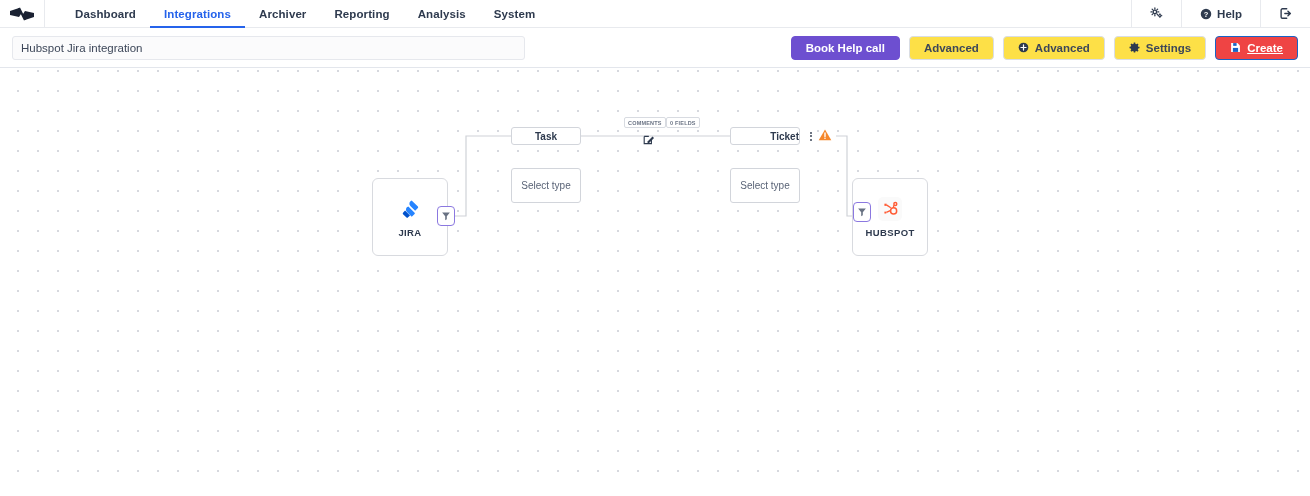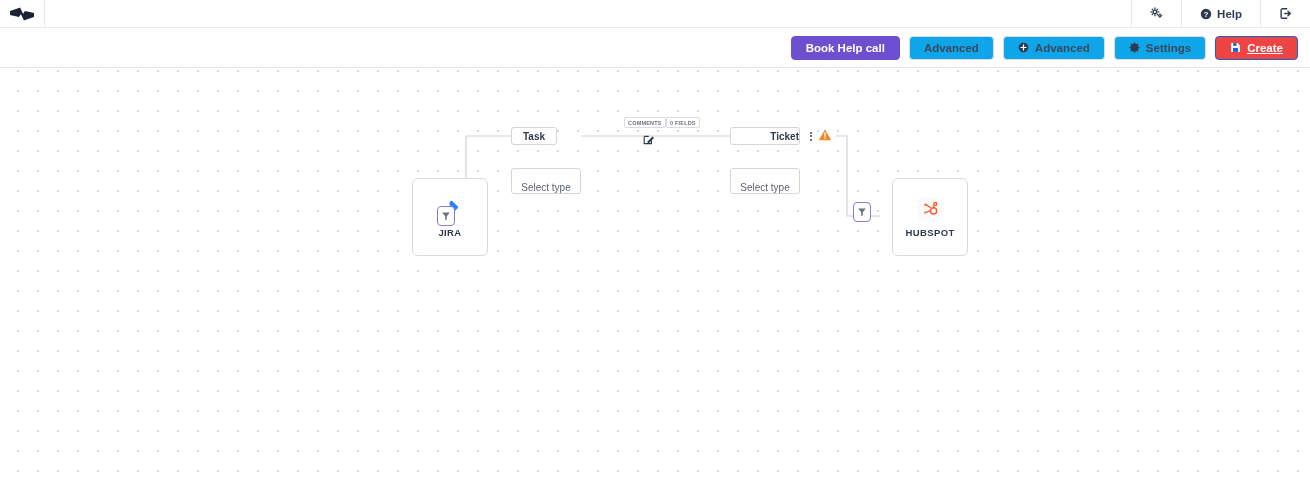--- a/index.html
+++ b/index.html
@@ -76,21 +76,21 @@
     display: inline-flex; align-items: center; justify-content: center; gap: 6px;
     padding: 0 14px;
     border-radius: 4px;
     font-size: 11.5px;
     font-weight: bold;
     cursor: pointer;
     white-space: nowrap;
     border: 1px solid transparent;
   }
   .btn-purple { background: #6d4fd0; color: #fff; border-color: #6d4fd0; }
-  .btn-light { background: #0ea5e9; color: #3d4759; border-color: #d9dde4; }
+  .btn-light { background: #fde047; color: #3d4759; border-color: #d9dde4; }
   .btn-blue { background: #ef4444; color: #fff; border-color: #1763c7; text-decoration: underline; }
   .btn svg { display: block; }
 
   
   .canvas {
     position: relative;
     width: 1310px;
     height: 408px;
     background-color: #ffffff;
     background-image: radial-gradient(#d6d8de 1px, transparent 1.1px);
@@ -104,21 +104,20 @@
   .node-card {
     position: absolute;
     width: 76px; height: 78px;
     background: #ffffff;
     border: 1px solid #d8dadf;
     border-radius: 6px;
     display: flex; flex-direction: column;
     align-items: center; justify-content: center;
     gap: 6px;
     cursor: pointer;
-    margin-left: 40px;
   }
   .node-label {
     font-size: 9.5px; font-weight: bold; color: #2e3a4e; letter-spacing: .4px;
   }
   .node-logo { width: 24px; height: 24px; display: flex; align-items: center; justify-content: center; }
   .hs-logo-bg {
     width: 24px; height: 24px; border-radius: 5px; background: #fafafa;
     display: flex; align-items: center; justify-content: center;
   }
 
@@ -139,25 +138,25 @@
     background: #ffffff;
     border: 1px solid #d2d5db;
     border-radius: 3px;
     display: flex; align-items: center; justify-content: center;
     font-size: 10px; font-weight: bold; color: #2e3a4e;
     cursor: pointer;
     z-index: 4;
   }
   .type-box {
     position: absolute;
-    height: 26px;
+    height: 35px;
     background: #ffffff;
     border: 1px solid #d2d5db;
     border-radius: 3px;
-    display: flex; align-items: flex-end; justify-content: center;
+    display: flex; align-items: center; justify-content: center;
     font-size: 10px; color: #5a6477;
     cursor: pointer;
     z-index: 4;
   }
   .chip {
     position: absolute;
     height: 11px;
     background: #ffffff;
     border: 1px solid #d8dbe1;
     border-radius: 2px;
@@ -189,20 +188,40 @@
 
 <div class="topnav">
   <div class="logo-cell">
     <svg class="logo-mark" viewBox="0 0 28 14">
       <path d="M2 4 L11 1 L14 5.5 L11 10 L2 8 Z" fill="#1b2233"></path>
       <path d="M26 10 L17 13 L14 8.5 L17 4 L26 6 Z" fill="#1b2233"></path>
       <path d="M11 1 L17 13" stroke="#1b2233" stroke-width="2.2" fill="none"></path>
     </svg>
   </div>
 
+  <div class="nav-items">
+    <div class="nav-item">
+        <span>Dashboard</span>
+      </div>
+    <div class="nav-item active">
+        <span>Integrations</span>
+      </div>
+    <div class="nav-item">
+        <span>Archiver</span>
+      </div>
+    <div class="nav-item">
+        <span>Reporting</span>
+      </div>
+    <div class="nav-item">
+        <span>Analysis</span>
+      </div>
+    <div class="nav-item">
+        <span>System</span>
+      </div>
+  </div>
 
   <div class="nav-right">
     <div class="nav-right-cell">
       <svg width="13" height="13" viewBox="0 0 16 16">
         <circle cx="6" cy="6" r="2.1" fill="none" stroke="#2e3a4e" stroke-width="1.6"></circle>
         <g stroke="#2e3a4e" stroke-width="1.6" stroke-linecap="round">
           <path d="M6 1.2v1.3M6 9.5v1.3M1.2 6h1.3M9.5 6h1.3M2.6 2.6l.9.9M8.5 8.5l.9.9M9.4 2.6l-.9.9M3.5 8.5l-.9.9"></path>
         </g>
         <circle cx="12.2" cy="10.6" r="1.4" fill="none" stroke="#2e3a4e" stroke-width="1.4"></circle>
         <g stroke="#2e3a4e" stroke-width="1.2" stroke-linecap="round">
@@ -220,20 +239,21 @@
     <div class="nav-right-cell">
       <svg width="13" height="13" viewBox="0 0 16 16">
         <path d="M9.5 2.2H4.2a1.6 1.6 0 0 0-1.6 1.6v8.4a1.6 1.6 0 0 0 1.6 1.6h5.3" fill="none" stroke="#2e3a4e" stroke-width="1.7" stroke-linecap="round"></path>
         <path d="M11 5.2L14 8l-3 2.8M7.2 8H13.7" fill="none" stroke="#2e3a4e" stroke-width="1.7" stroke-linecap="round" stroke-linejoin="round"></path>
       </svg>
     </div>
   </div>
 </div>
 
 <div class="actionbar">
+  <input class="title-input" type="text" value="Hubspot Jira integration" style="">
 
   <div class="act-group">
     <div class="btn btn-purple">
       <span>Book Help call</span>
     </div>
     <div class="btn btn-light">
       <span>Advanced</span>
     </div>
     <div class="btn btn-light">
       <svg width="11" height="11" viewBox="0 0 16 16">
@@ -305,21 +325,21 @@
       </div>
       <div class="node-label">HUBSPOT</div>
     </div>
 
     <div class="filter-btn" style="left:853px; top:134px;">
       <svg width="10" height="10" viewBox="0 0 16 16">
         <path d="M1.8 2.4h12.4l-4.9 5.8v5l-2.6 1.4v-6.4Z" fill="#697283"></path>
       </svg>
     </div>
 
-    <div class="entity-box" style="left:511px; top:59px; width:46px;">
+    <div class="entity-box" style="left:511px; top:59px; width:70px;">
       <span>Task</span>
     </div>
     <div class="entity-box" style="left:730px; top:59px; width:70px;justify-content:flex-end;">
       <span>Ticket</span>
     </div>
 
     <div class="type-box" style="left:511px; top:100px; width:70px;">
       <span>Select type</span>
     </div>
     <div class="type-box" style="left:730px; top:100px; width:70px;">

